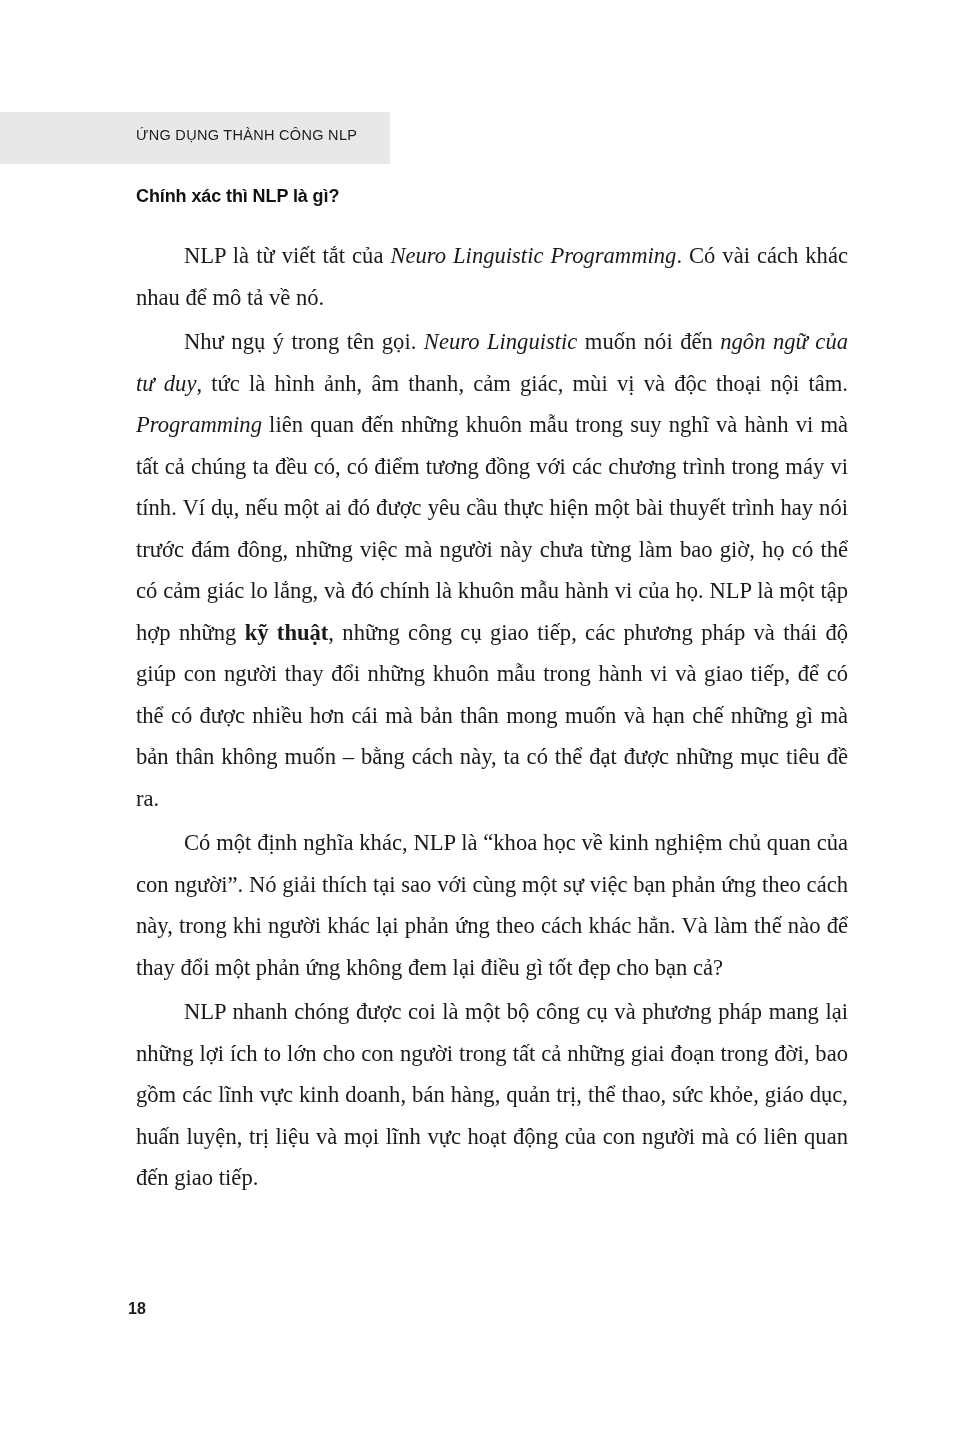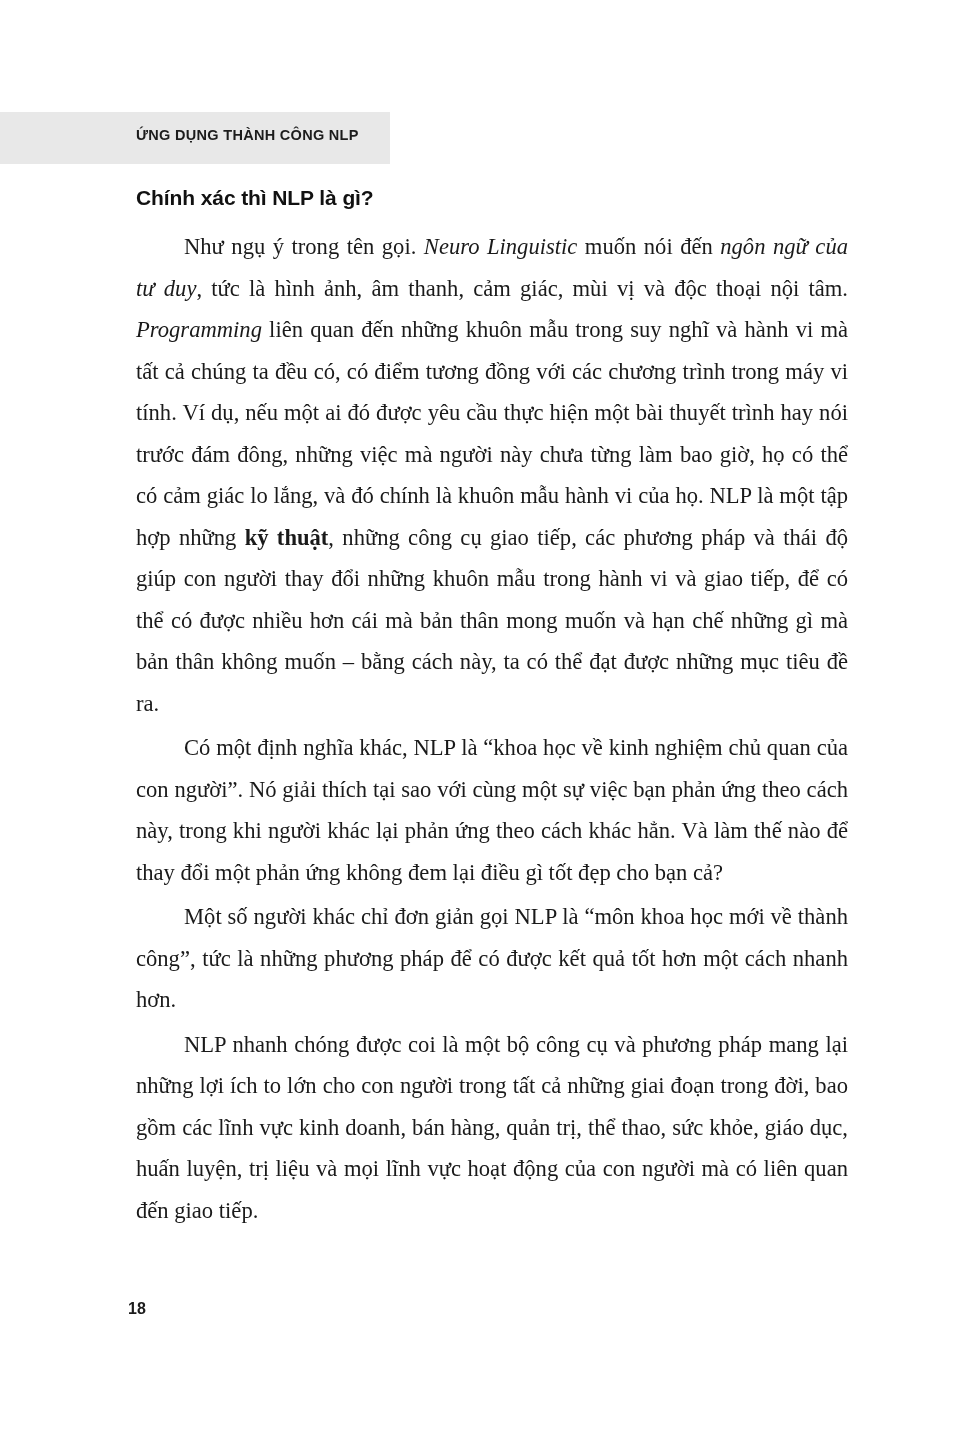--- a/index.html
+++ b/index.html
@@ -28,37 +28,37 @@
     width: 390px;
     height: 52px;
     background: #e8e8e8;
   }
   .header-text {
     position: absolute;
     left: 136px;
     top: 127px;
     width: 300px;
     font-family: "Liberation Sans", sans-serif;
-    font-weight: bold;
+    font-weight: normal;
     font-size: 14.5px;
     letter-spacing: 0.3px;
     color: #1c1c1c;
     white-space: nowrap;
   }
   
   .content {
     position: absolute;
     left: 136px;
     top: 186px;
     width: 712px;
   }
   h1.section-title {
-    margin: 0 0 16px 0;
+    margin: 0 0 28px 0;
     font-family: "Liberation Sans", sans-serif;
-    font-size: 21px;
+    font-size: 18px;
     font-weight: bold;
     letter-spacing: -0.1px;
     color: #111;
   }
   p.para {
     margin: 0 0 3px 0;
     font-size: 22.6px;
     line-height: 41.5px;
     text-align: justify;
     text-indent: 48px;
@@ -86,22 +86,22 @@
 
 <div class="page">
 
   <div class="header-band"></div>
   <div class="header-text">ỨNG DỤNG THÀNH CÔNG NLP</div>
 
   <div class="content">
     <h1 class="section-title">Chính xác thì NLP là gì?</h1>
 
     <div id="paragraphs">
+        <p class="para"><span>NLP là từ viết tắt của </span><em>Neuro Linguistic Programming</em><span>. Có vài cách khác nhau để mô tả về nó.</span></p>
         <p class="para"><span>Như ngụ ý trong tên gọi. </span><em>Neuro Linguistic</em><span> muốn nói đến </span><em>ngôn ngữ của tư duy</em><span>, tức là hình ảnh, âm thanh, cảm giác, mùi vị và độc thoại nội tâm. </span><em>Programming</em><span> liên quan đến những khuôn mẫu trong suy nghĩ và hành vi mà tất cả chúng ta đều có, có điểm tương đồng với các chương trình trong máy vi tính. Ví dụ, nếu một ai đó được yêu cầu thực hiện một bài thuyết trình hay nói trước đám đông, những việc mà người này chưa từng làm bao giờ, họ có thể có cảm giác lo lắng, và đó chính là khuôn mẫu hành vi của họ. NLP là một tập hợp những </span><span class="bi">kỹ thuật</span><span>, những công cụ giao tiếp, các phương pháp và thái độ giúp con người thay đổi những khuôn mẫu trong hành vi và giao tiếp, để có thể có được nhiều hơn cái mà bản thân mong muốn và hạn chế những gì mà bản thân không muốn – bằng cách này, ta có thể đạt được những mục tiêu đề ra.</span></p>
         <p class="para"><span>Có một định nghĩa khác, NLP là “khoa học về kinh nghiệm chủ quan của con người”. Nó giải thích tại sao với cùng một sự việc bạn phản ứng theo cách này, trong khi người khác lại phản ứng theo cách khác hẳn. Và làm thế nào để thay đổi một phản ứng không đem lại điều gì tốt đẹp cho bạn cả?</span></p>
-        <p class="para"><span>Một số người khác chỉ đơn giản gọi NLP là “môn khoa học mới về thành công”, tức là những phương pháp để có được kết quả tốt hơn một cách nhanh hơn.</span></p>
         <p class="para"><span>NLP nhanh chóng được coi là một bộ công cụ và phương pháp mang lại những lợi ích to lớn cho con người trong tất cả những giai đoạn trong đời, bao gồm các lĩnh vực kinh doanh, bán hàng, quản trị, thể thao, sức khỏe, giáo dục, huấn luyện, trị liệu và mọi lĩnh vực hoạt động của con người mà có liên quan đến giao tiếp.</span></p>
       </div>
   </div>
 
   <div class="page-number">18</div>
 
 </div>
 
 </body></html>

